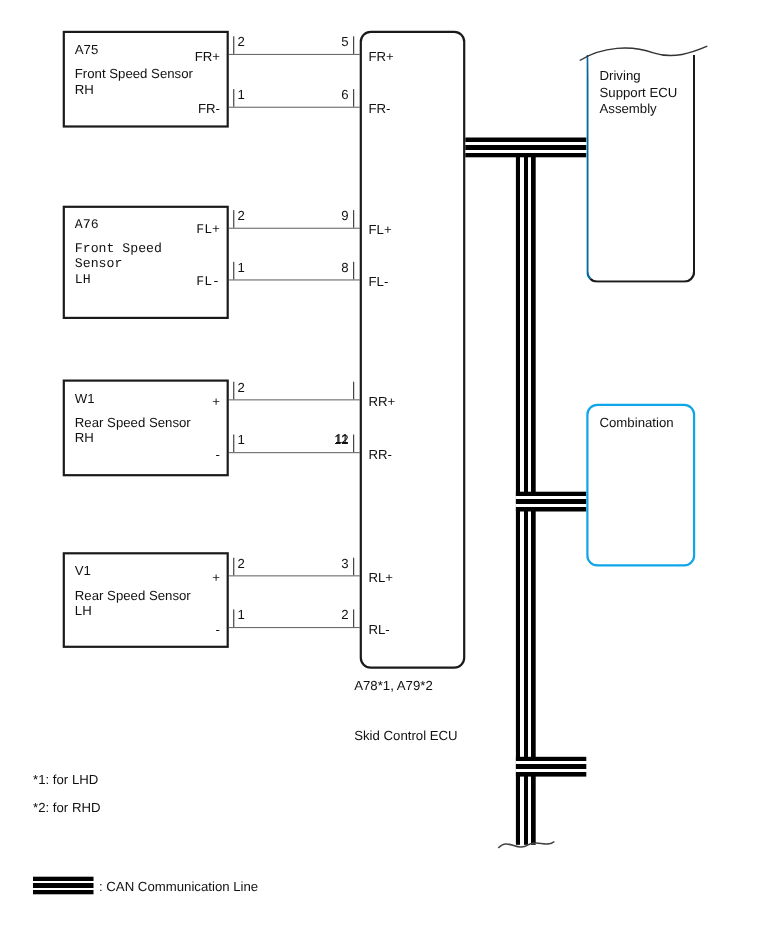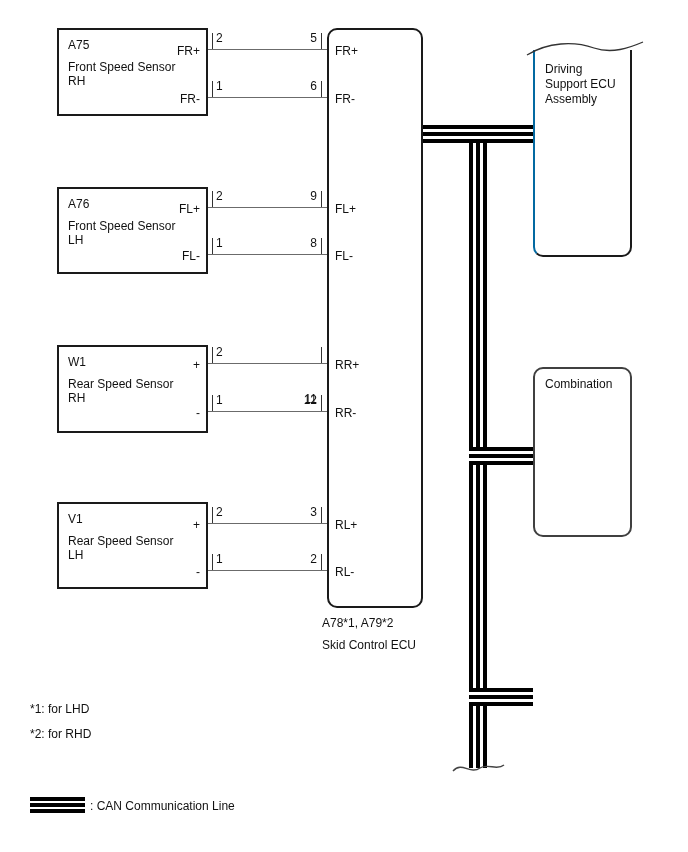--- a/index.html
+++ b/index.html
@@ -87,21 +87,21 @@
   <div class="pin pin-r" style="left:287px;top:553px;">2</div>
 
   <div class="sbox" style="top:28px;height:88px;">
     <div class="code">A75</div>
     <div class="nm">Front Speed Sensor</div>
     <div class="nm">RH</div>
     <div class="tlab" style="top:14px;">FR+</div>
     <div class="tlab" style="top:62px;">FR-</div>
   </div>
 
-  <div class="sbox" style="top:187px;height:87px;">
+  <div class="sbox" style="top:187px;height:103px;font-family:Liberation Mono, monospace;">
     <div class="code">A76</div>
     <div class="nm">Front Speed Sensor</div>
     <div class="nm">LH</div>
     <div class="tlab" style="top:13px;">FL+</div>
     <div class="tlab" style="top:60px;">FL-</div>
   </div>
 
   <div class="sbox" style="top:345px;height:88px;">
     <div class="code">W1</div>
     <div class="nm">Rear Speed Sensor</div>
@@ -131,34 +131,34 @@
     <div class="elab" style="top:14px;">FR+</div>
     <div class="elab" style="top:62px;">FR-</div>
     <div class="elab" style="top:172px;">FL+</div>
     <div class="elab" style="top:219px;">FL-</div>
     <div class="elab" style="top:328px;">RR+</div>
     <div class="elab" style="top:376px;">RR-</div>
     <div class="elab" style="top:488px;">RL+</div>
     <div class="elab" style="top:535px;">RL-</div>
   </div>
   <div class="caption" style="left:322px;top:616px;">A78*1, A79*2</div>
-  <div class="caption" style="left:322px;top:638px;">Skid Control ECU</div>
+  <div class="caption" style="left:322px;top:662px;">Skid Control ECU</div>
 
   <div class="mbox" style="top:50px;height:207px;border-left:2px solid #0369a1;border-right:2px solid #1a1a1a;border-bottom:2px solid #1a1a1a;border-radius:0 0 10px 10px;">
     <div class="txt">
       <div>Driving</div>
       <div>Support ECU</div>
       <div>Assembly</div>
     </div>
   </div>
   <svg style="left:526px;top:36px;" width="118" height="26">
     <path d="M1,19 C 22,6 48,5 68,12 C 86,18 103,12 117,6" stroke="#333" stroke-width="1.3" fill="none"></path>
   </svg>
 
-  <div class="mbox" style="top:367px;height:170px;border:2px solid #404040;border-radius:10px;">
+  <div class="mbox" style="top:367px;height:148px;border:2px solid #0ea5e9;border-radius:10px;">
     <div class="txt" style="padding-top:8px;">
       <div>Combination</div>
     </div>
   </div>
 
 
   <div class="caption" style="left:30px;top:702px;">*1: for LHD</div>
   <div class="caption" style="left:30px;top:727px;">*2: for RHD</div>
 
   <div class="legend-sym"></div>

